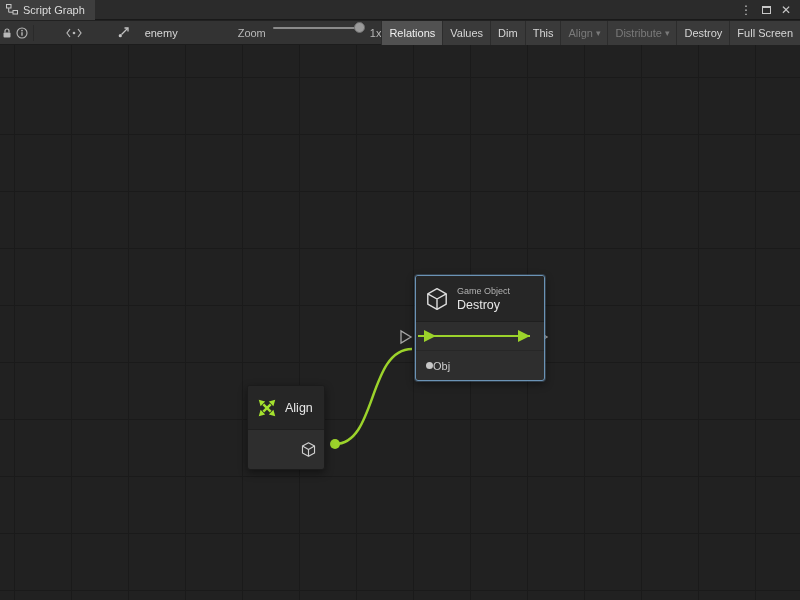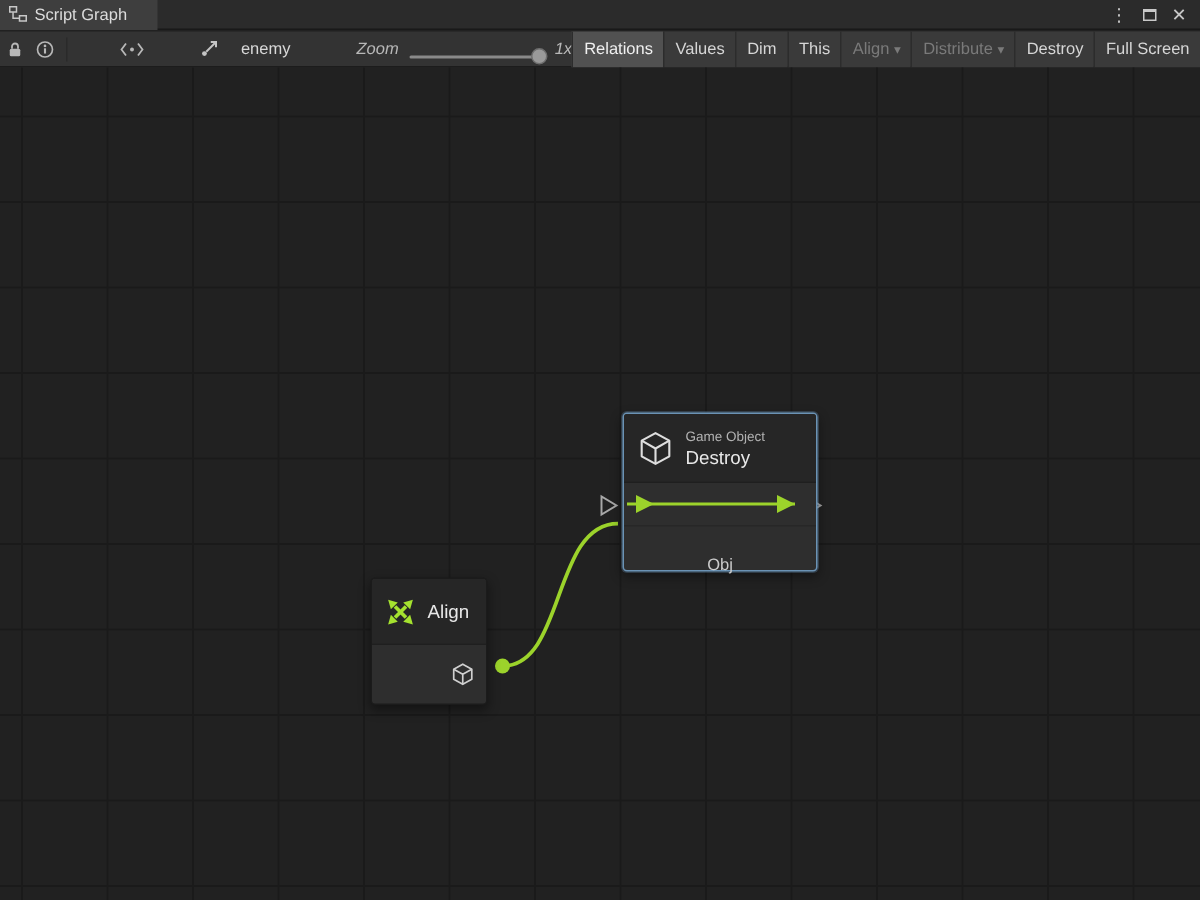--- a/index.html
+++ b/index.html
@@ -5,35 +5,35 @@
   * { margin:0; padding:0; box-sizing:border-box; }
   html,body { width:800px; height:600px; overflow:hidden; background:#212121;
               font-family:"Liberation Sans", sans-serif; }
   .window { position:relative; width:800px; height:600px; background:#212121; }
 
   
   .titlebar { position:absolute; top:0; left:0; right:0; height:20px;
               background:#2b2b2b; border-bottom:1px solid #191919;
               display:flex; align-items:center; }
   .tab { height:20px; display:flex; align-items:center; gap:5px;
-         padding:0 20px 0 6px; background:#3e3e3e; color:#dcdcdc; font-size:11px; }
+         padding:0 10px 0 6px; background:#3e3e3e; color:#dcdcdc; font-size:11px; }
   .win-ctrls { margin-left:auto; display:flex; align-items:center; gap:4px; padding-right:6px; }
   .win-ctrl { width:16px; height:16px; display:flex; align-items:center; justify-content:center;
               color:#c8c8c8; font-size:12px; cursor:default; }
   .max-box { width:9px; height:8px; border:1px solid #c8c8c8; border-top-width:2px; }
 
   
   .toolbar { position:absolute; top:21px; left:0; right:0; height:24px;
              background:#333333; border-bottom:1px solid #1c1c1c;
              display:flex; align-items:center; font-size:11px; color:#cfcfcf; }
   .tool-icon { display:flex; align-items:center; justify-content:center;
                width:22px; height:24px; }
   .tb-sep { width:1px; height:16px; background:#2a2a2a; margin:0 4px; }
   .graph-crumb { display:flex; align-items:center; gap:16px; margin-left:36px; color:#d8d8d8; }
-  .zoom-wrap { display:flex; align-items:flex-end; gap:7px; margin-left:44px; color:#b8b8b8;font-style:italic; }
+  .zoom-wrap { display:flex; align-items:flex-start; gap:7px; margin-left:60px; color:#b8b8b8; }
   .zoom-track { position:relative; width:90px; height:2px; background:#8a8a8a; border-radius:1px; }
   .zoom-knob { position:absolute; right:-2px; top:-5px; width:11px; height:11px;
                border-radius:50%; background:#9a9a9a; border:1px solid #6e6e6e; }
   .tb-buttons { margin-left:auto; height:24px; display:flex; align-items:stretch; }
   .tb-btn { display:flex; align-items:center; gap:3px; padding:0 7px;
             background:#3a3a3a; border-left:1px solid #2c2c2c; color:#d6d6d6;
             white-space:nowrap; cursor:default;text-align:right; }
   .tb-btn.active { background:#515151; color:#f0f0f0; }
   .tb-btn.disabled { color:#7a7a7a; }
   .tb-btn .caret { font-size:9px; }
@@ -52,22 +52,22 @@
           border:1px solid #1b1b1b; box-shadow:0 3px 8px rgba(0,0,0,.45); }
   .node.selected { border:1px solid #6B93B5; box-shadow:0 0 0 1px rgba(107,147,181,.30), 0 3px 8px rgba(0,0,0,.45); }
   .node-header { display:flex; align-items:center; gap:7px; padding:0 10px 0 8px;
                  background:#262626; border-radius:2px 2px 0 0; border-bottom:1px solid #1f1f1f; }
   .node-title { color:#e8e8e8; font-size:12.5px; }
   .node-subtitle { color:#b2b2b2; font-size:9px; margin-bottom:2px; }
 
   .destroy-node { left:415px; top:230px; width:130px; }
   .destroy-node .node-header { height:46px; }
   .flow-row { position:relative; height:28px; }
-  .obj-row { height:30px; display:flex; align-items:center; gap:20px; padding:0 10px;
-             border-top:1px solid #272727; color:#cccccc; font-size:11px;flex-direction:column; }
+  .obj-row { height:30px; display:flex; align-items:center; gap:0; padding:0 10px;
+             border-top:1px solid #272727; color:#cccccc; font-size:11px; }
   .port-dot { width:7px; height:7px; border-radius:50%; background:#c7c7c7; }
 
   .this-node { left:247px; top:340px; width:78px; }
   .this-node .node-header { height:44px; }
   .this-body { height:39px; display:flex; align-items:center; justify-content:flex-end;
                padding-right:7px; }
 </style>
 </head>
 <body>
 

